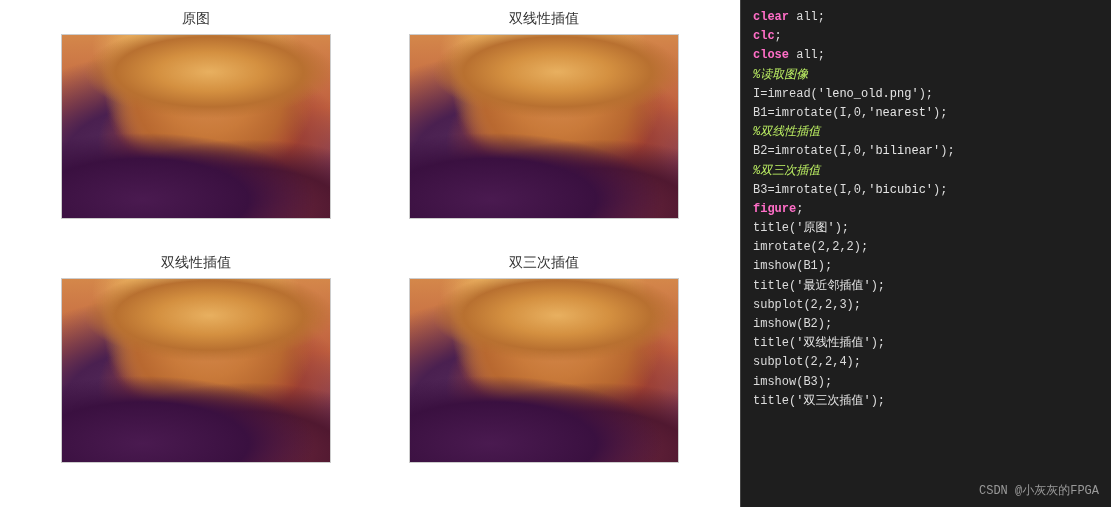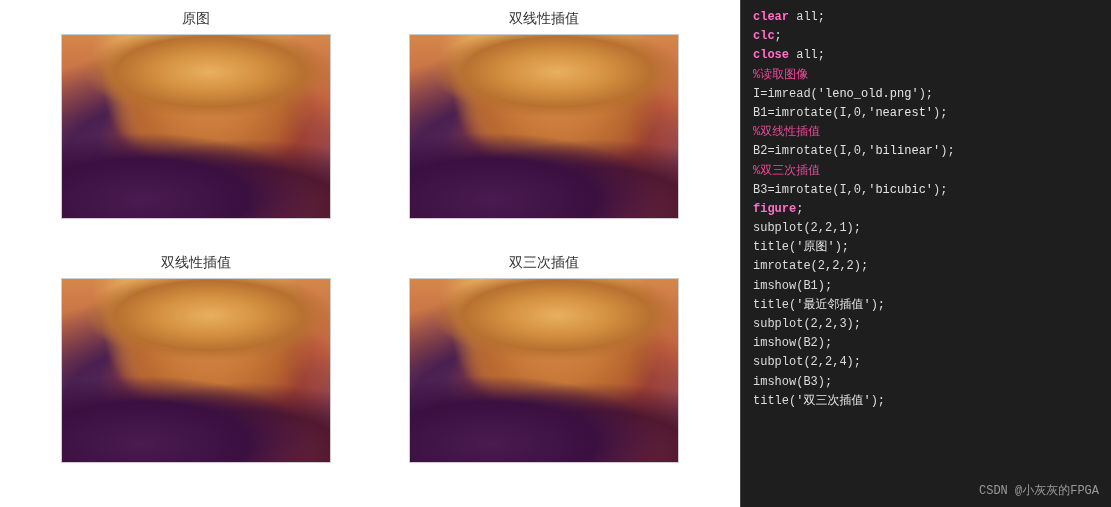--- a/index.html
+++ b/index.html
@@ -97,21 +97,21 @@
 
     .code-line {
       font-size: 12px;
       line-height: 1.6;
       white-space: nowrap;
       font-family: 'Courier New', Courier, monospace;
     }
 
     .code-keyword { color: #ff6ec7; font-weight: bold; }
     .code-string { color: #e5e5e5; }
-    .code-comment { color: #ec4899; }
+    .code-comment { color: #bef264; font-style: italic; }
     .code-default { color: #dcdcdc; }
 
     .watermark {
       position: absolute;
       bottom: 8px;
       right: 12px;
       font-size: 12px;
       color: #999;
       font-family: Liberation Mono, monospace;
     }
@@ -187,39 +187,39 @@
     <div class="code-line">
       <span class="code-comment">%双三次插值</span>
     </div>
     <div class="code-line">
       <span class="code-default">B3=imrotate(I,0,</span><span class="code-string">'bicubic'</span><span class="code-default">);</span>
     </div>
     <div class="code-line">
       <span class="code-keyword">figure</span><span class="code-default">;</span>
     </div>
     <div class="code-line">
-      <span class="code-default">subplot(2,2,1);</span>
-    </div>
-    <div class="code-line">
       <span class="code-default">title(</span><span class="code-string">'原图'</span><span class="code-default">);</span>
     </div>
     <div class="code-line">
       <span class="code-default">imrotate(2,2,2);</span>
     </div>
     <div class="code-line">
       <span class="code-default">imshow(B1);</span>
     </div>
     <div class="code-line">
       <span class="code-default">title(</span><span class="code-string">'最近邻插值'</span><span class="code-default">);</span>
     </div>
     <div class="code-line">
       <span class="code-default">subplot(2,2,3);</span>
     </div>
     <div class="code-line">
       <span class="code-default">imshow(B2);</span>
+    </div>
+    <div class="code-line">
+      <span class="code-default">title(</span><span class="code-string">'双线性插值'</span><span class="code-default">);</span>
     </div>
     <div class="code-line">
       <span class="code-default">subplot(2,2,4);</span>
     </div>
     <div class="code-line">
       <span class="code-default">imshow(B3);</span>
     </div>
     <div class="code-line">
       <span class="code-default">title(</span><span class="code-string">'双三次插值'</span><span class="code-default">);</span>
     </div>

